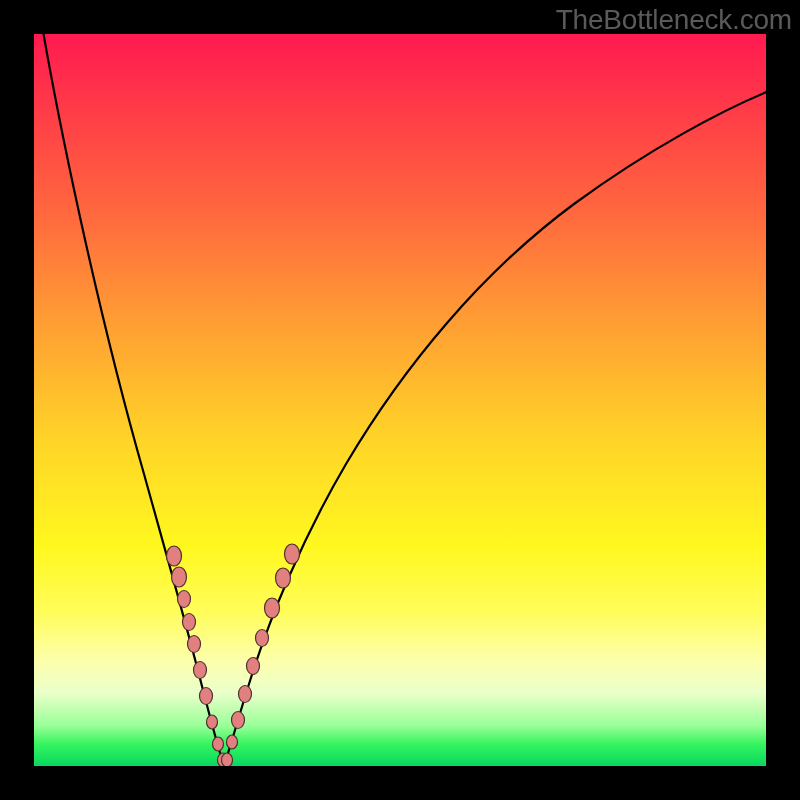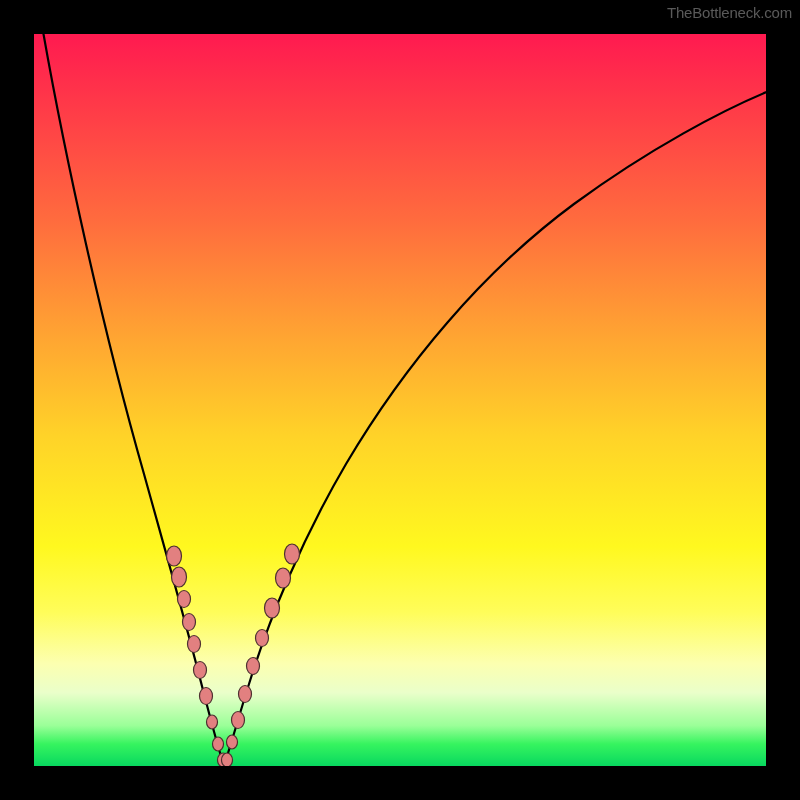--- a/index.html
+++ b/index.html
@@ -43,21 +43,21 @@
       #9aff98 94.5%,
       #36f45f 97%,
       #08d85f 100%
     );
   }
   .watermark {
     position: absolute;
     top: 4px;
     right: 8px;
     font-family: Arial, Helvetica, sans-serif;
-    font-size: 15px;
+    font-size: 28px;
     font-weight: 500;
     color: #5a5a5a;
     letter-spacing: -0.2px;
   }
   svg {
     position: absolute;
     inset: 0;
   }
   .curve {
     fill: none;

